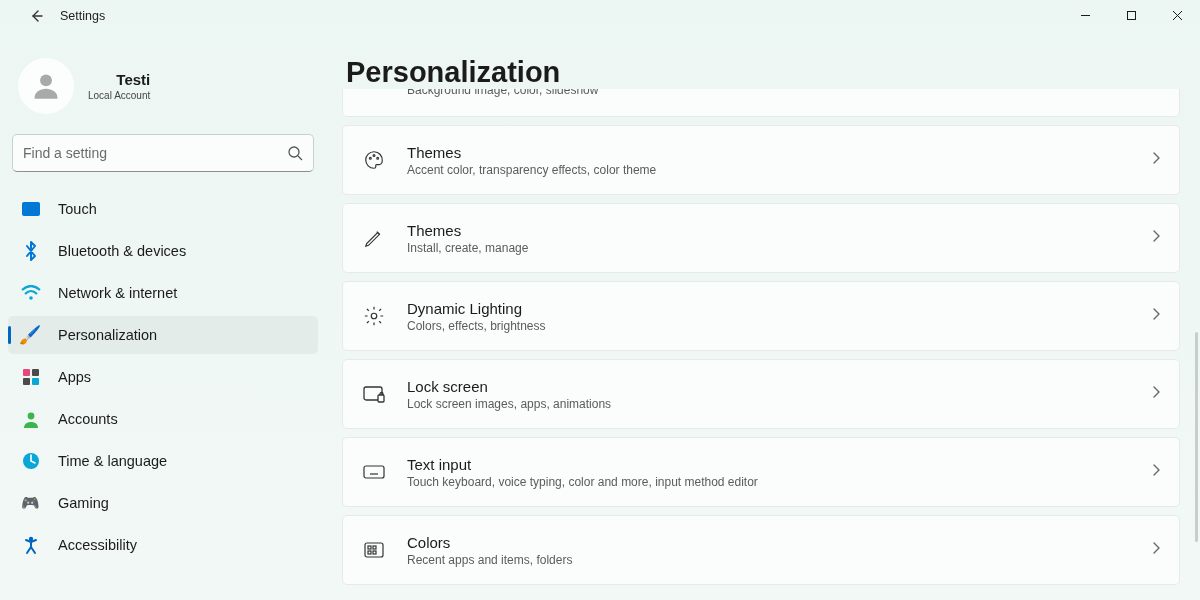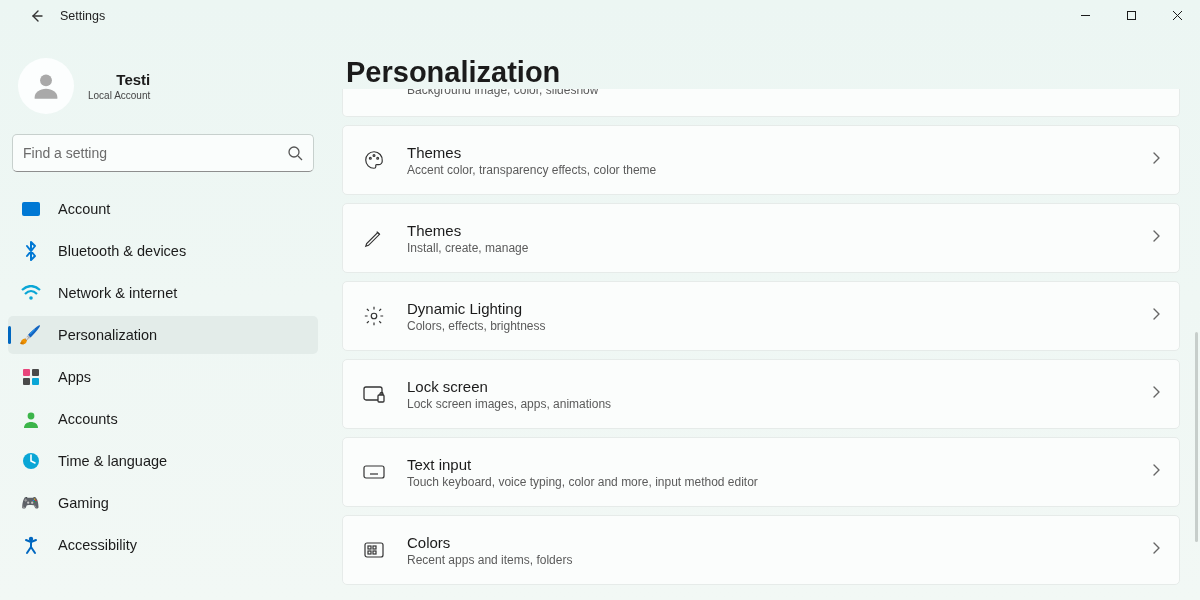--- a/index.html
+++ b/index.html
@@ -174,21 +174,21 @@
             <circle cx="7" cy="7" r="5" stroke="#555" stroke-width="1.3" fill="none"></circle>
             <line x1="11" y1="11" x2="15" y2="15" stroke="#555" stroke-width="1.3"></line>
           </svg>
       </div>
     </div>
     <ul class="nav">
       <li>
         <span class="nicon">
             <span class="sq sys"></span>
           </span>
-        <span>Account</span>
+        <span>Touch</span>
       </li>
       <li>
         <span class="nicon">
             <svg width="16" height="20" viewBox="0 0 16 20">
               <path d="M4 5 L12 15 L8 19 L8 1 L12 5 L4 15" stroke="#0078d4" stroke-width="2" fill="none" stroke-linejoin="round" stroke-linecap="round"></path>
             </svg>
           </span>
         <span>Bluetooth &amp; devices</span>
       </li>
       <li>

